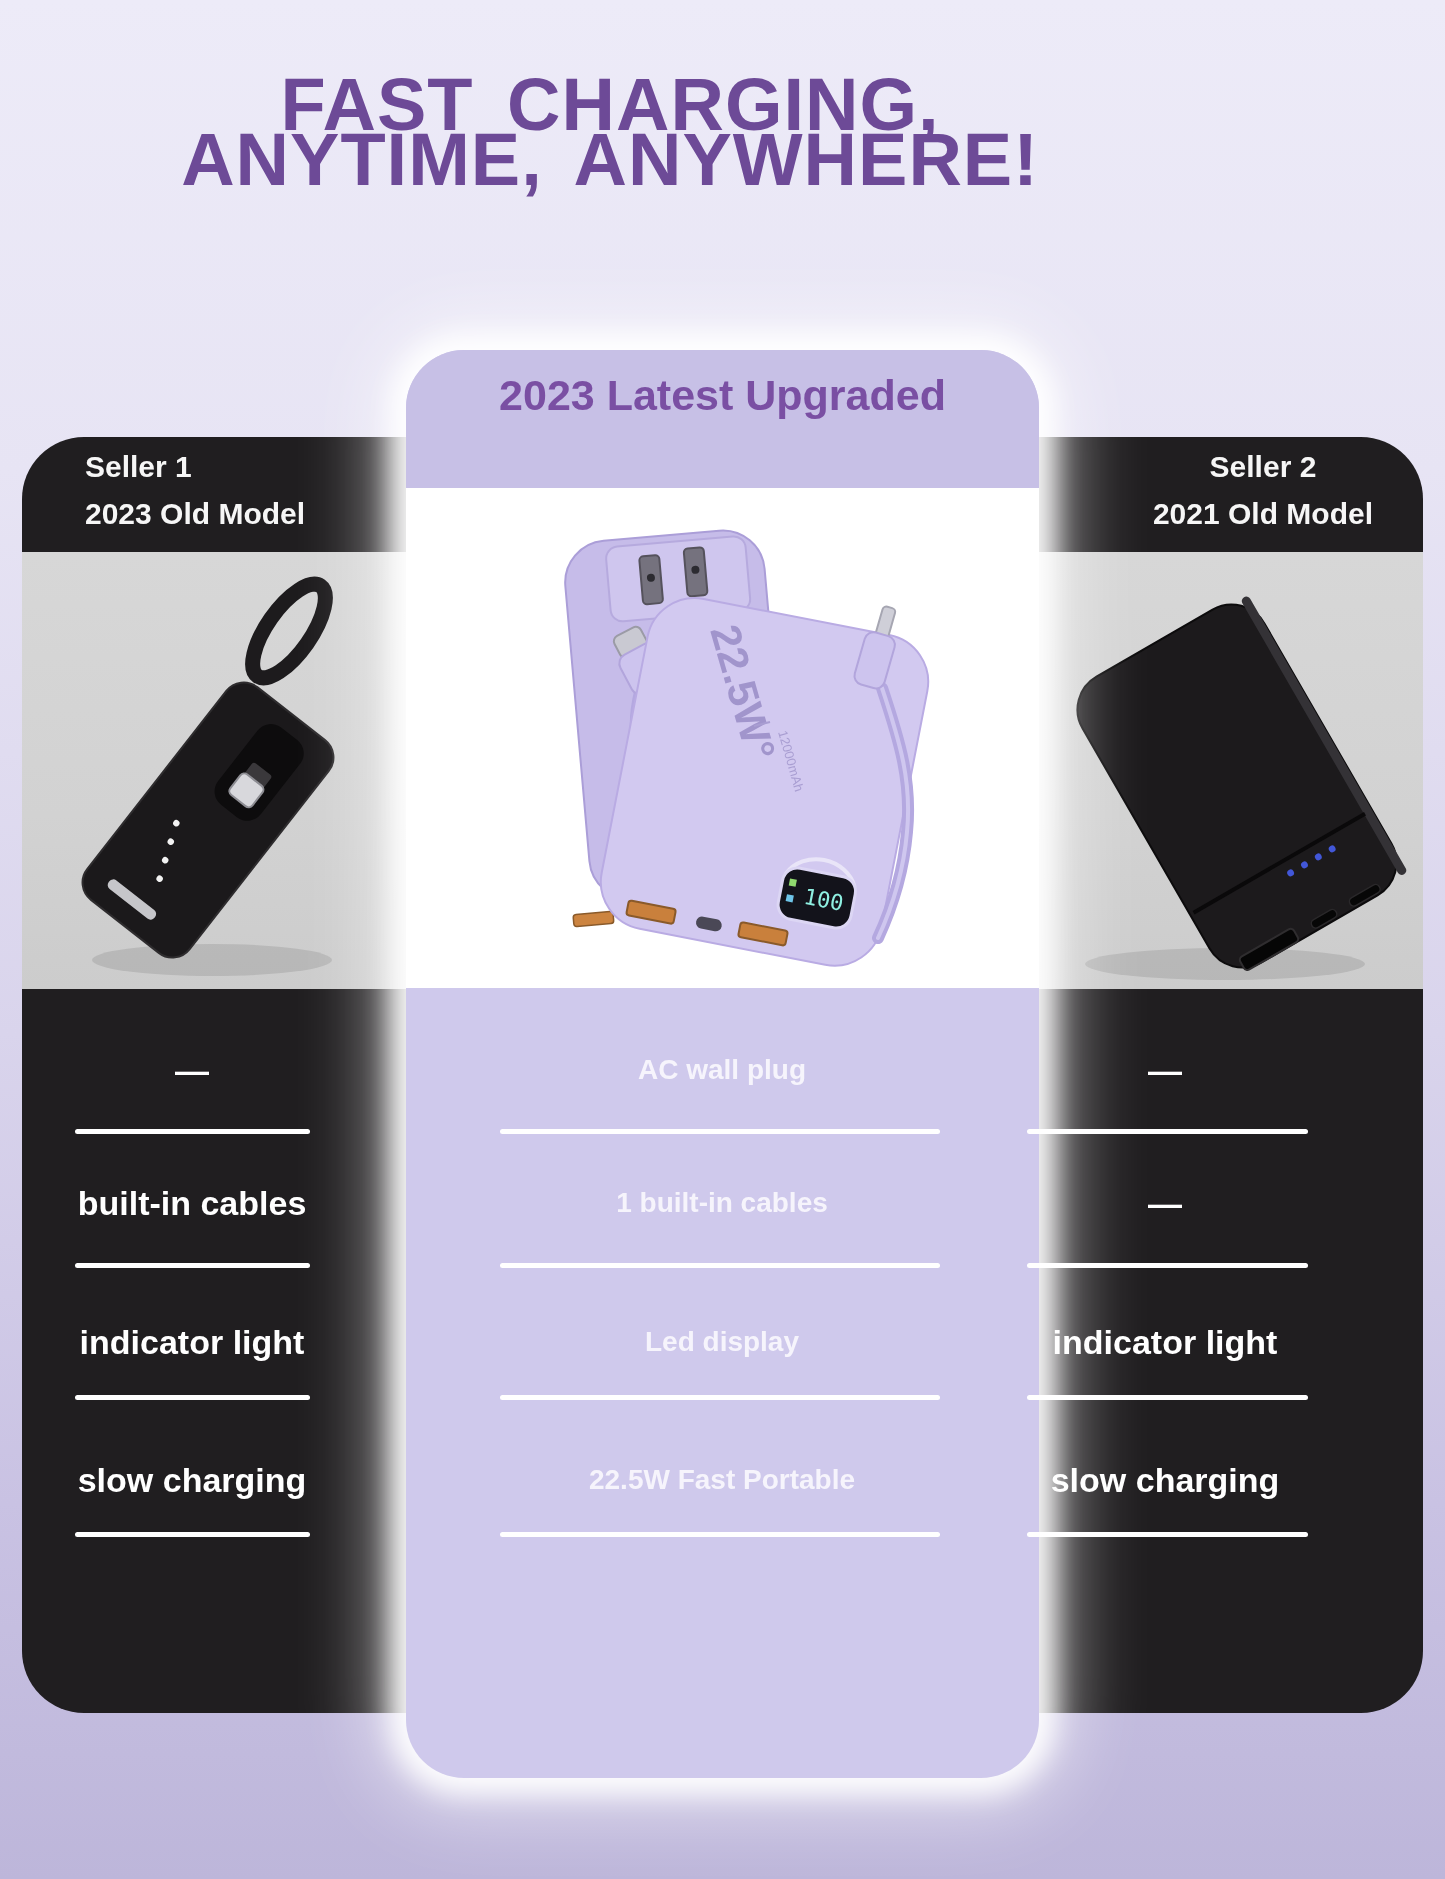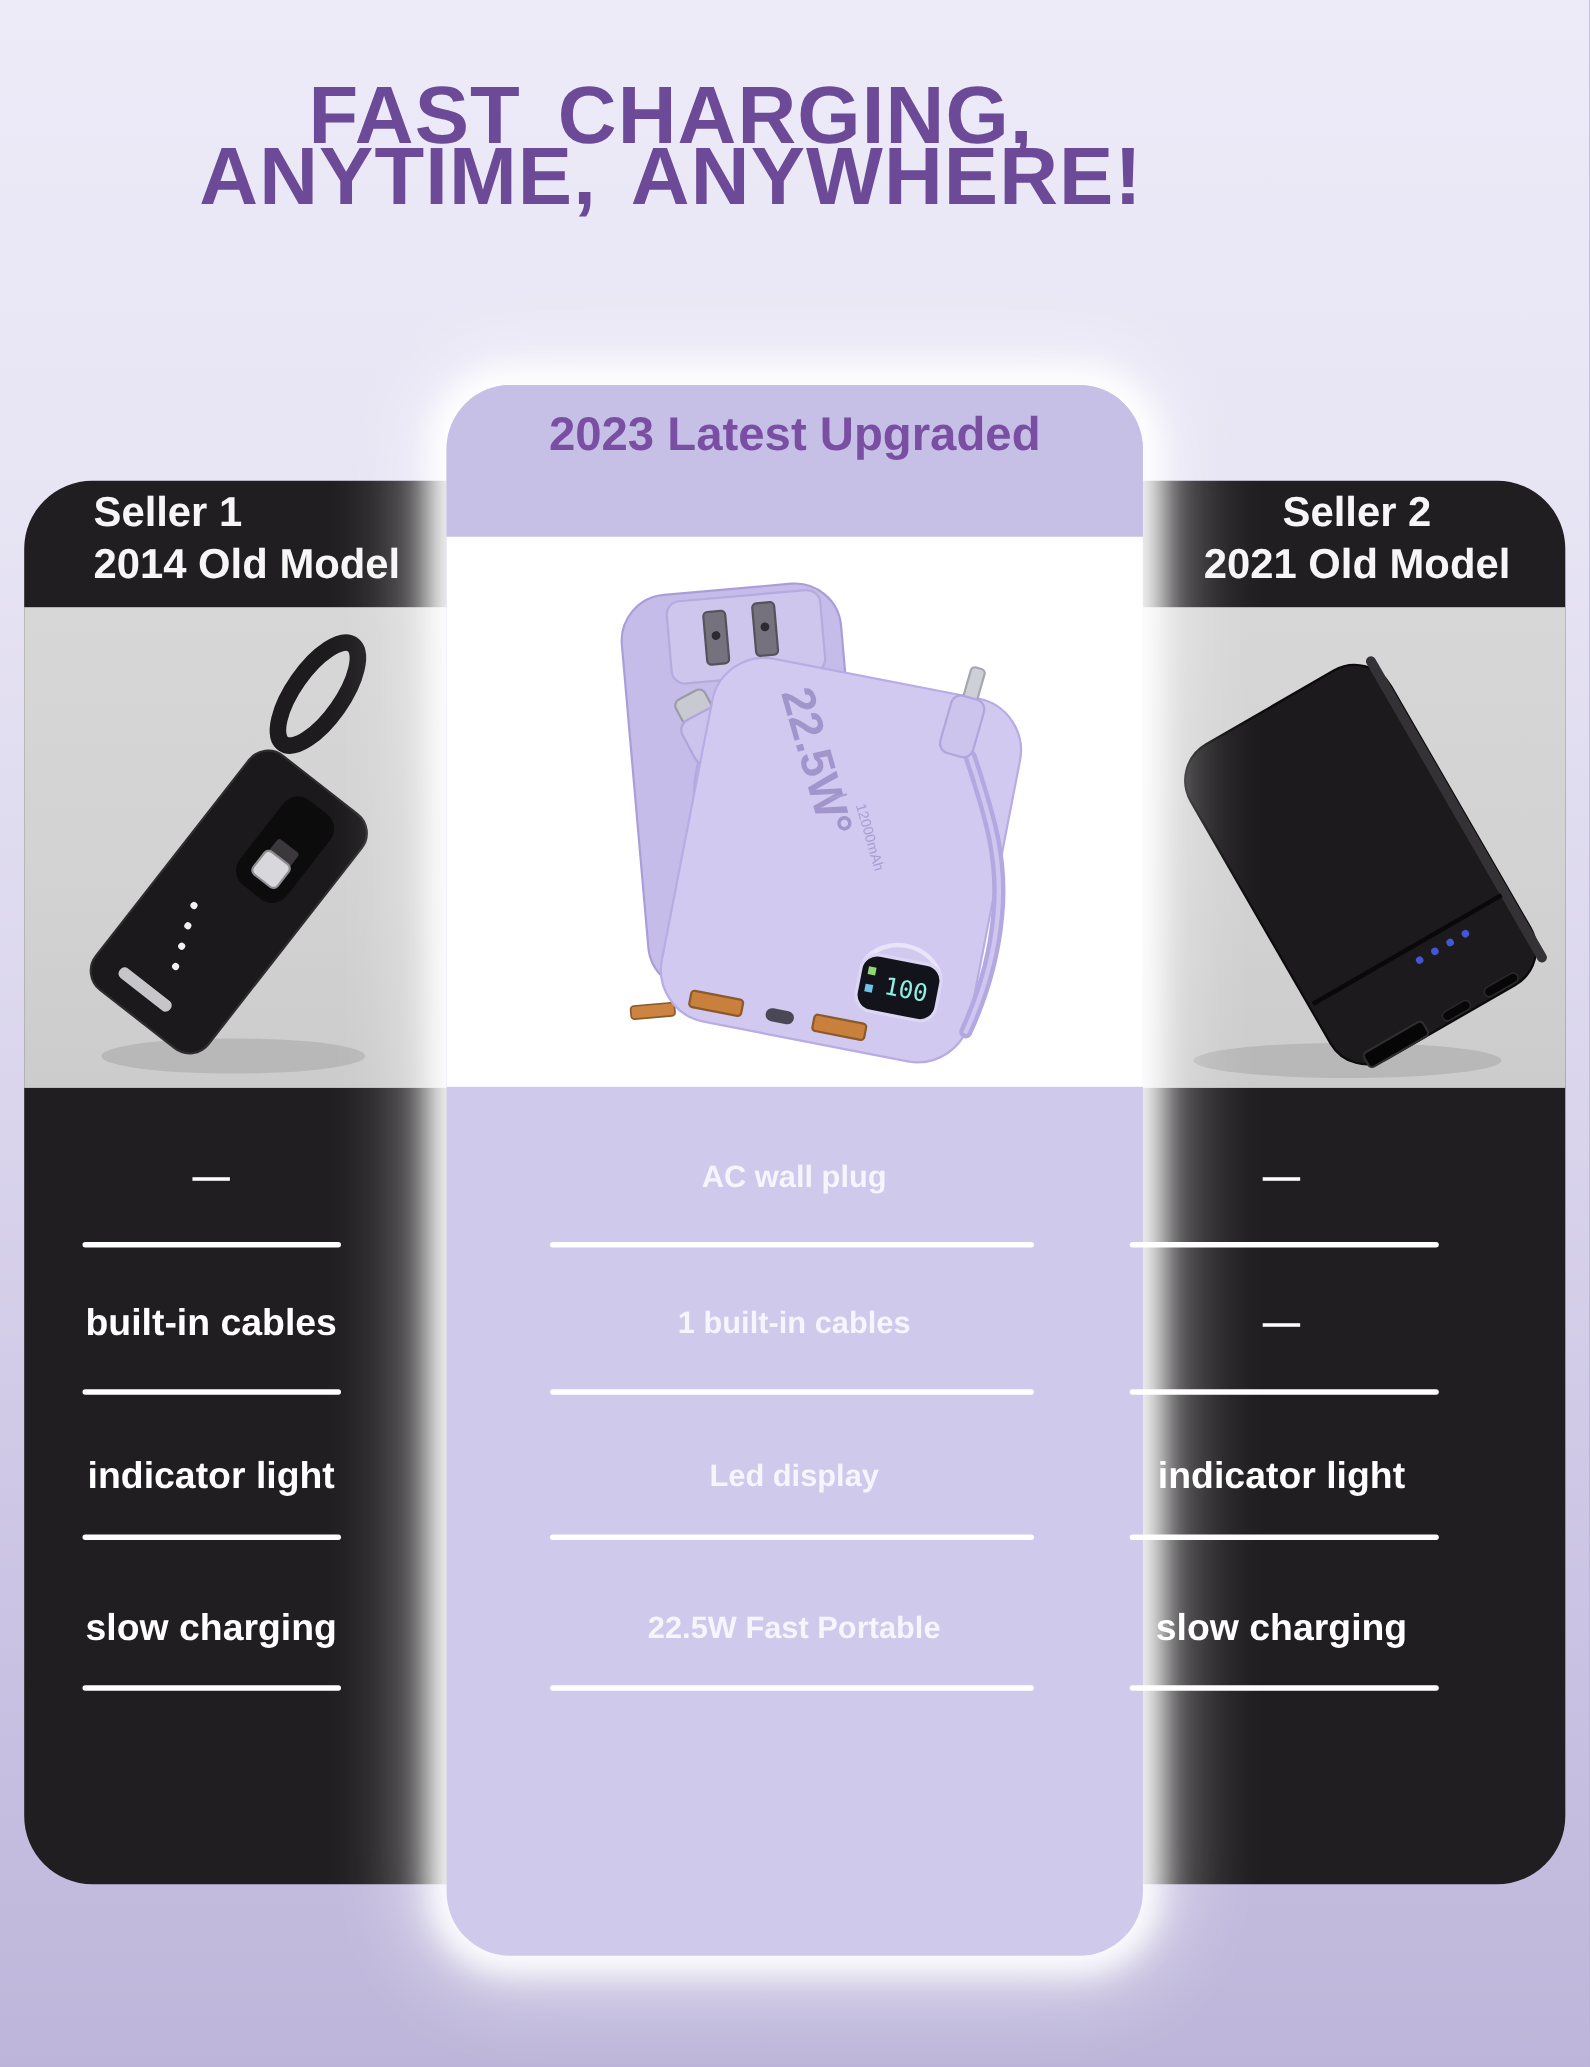--- a/index.html
+++ b/index.html
@@ -22,21 +22,21 @@
   
   .card{position:absolute;left:406px;top:350px;width:633px;height:1428px;background:#cfc9ec;
         border-radius:58px;z-index:3;
         box-shadow:0 0 26px 16px rgba(255,255,255,.92),0 0 70px 34px rgba(255,255,255,.5);}
   .card-header{position:absolute;left:0;top:0;width:100%;height:138px;background:#c7c0e6;
                border-radius:58px 58px 0 0;text-align:center;color:#7a4fa3;font-weight:bold;
                font-size:43px;line-height:49px;padding-top:21px;box-sizing:border-box;}
   .card-photo{position:absolute;left:0;top:138px;width:100%;height:500px;background:#ffffff;}
   
   .seller-header{position:absolute;top:443px;z-index:2;color:#f6f6f6;font-weight:bold;
-                 font-size:38px;line-height:47px;}
+                 font-size:30px;line-height:47px;}
   .seller-header.left{left:85px;text-align:left;}
   .seller-header.right{right:72px;text-align:center;}
   
   .rowtext{position:absolute;height:60px;line-height:60px;text-align:center;font-weight:bold;
            color:#ffffff;z-index:5;}
   .cL{left:42px;width:300px;font-size:34px;}
   .cC{left:457px;width:530px;font-size:28px;color:#f6f4fc;}
   .cR{left:1015px;width:300px;font-size:34px;}
   .r1{top:1040px;}.r2{top:1173px;}.r3{top:1312px;}.r4{top:1450px;}
   .hr{position:absolute;height:5px;background:#ffffff;border-radius:3px;z-index:5;}
@@ -58,21 +58,21 @@
 
   <div class="col col-left">
     <div class="photo-strip"></div>
   </div>
   <div class="col col-right">
     <div class="photo-strip"></div>
   </div>
 
   <div class="seller-header left">
     <div>Seller 1</div>
-    <div>2014 Old Model</div>
+    <div>2023 Old Model</div>
   </div>
   <div class="seller-header right">
     <div>Seller 2</div>
     <div>2021 Old Model</div>
   </div>
 
   <svg class="prod" style="left:22px;top:552px;" width="384" height="436" viewBox="0 0 384 436">
     <ellipse cx="190" cy="408" rx="120" ry="16" fill="rgba(0,0,0,0.10)"></ellipse>
     <ellipse cx="267" cy="79" rx="22" ry="55" fill="none" stroke="#1d1b1d" stroke-width="15" transform="rotate(35 267 79)"></ellipse>
     <g transform="rotate(38 186 268)">

